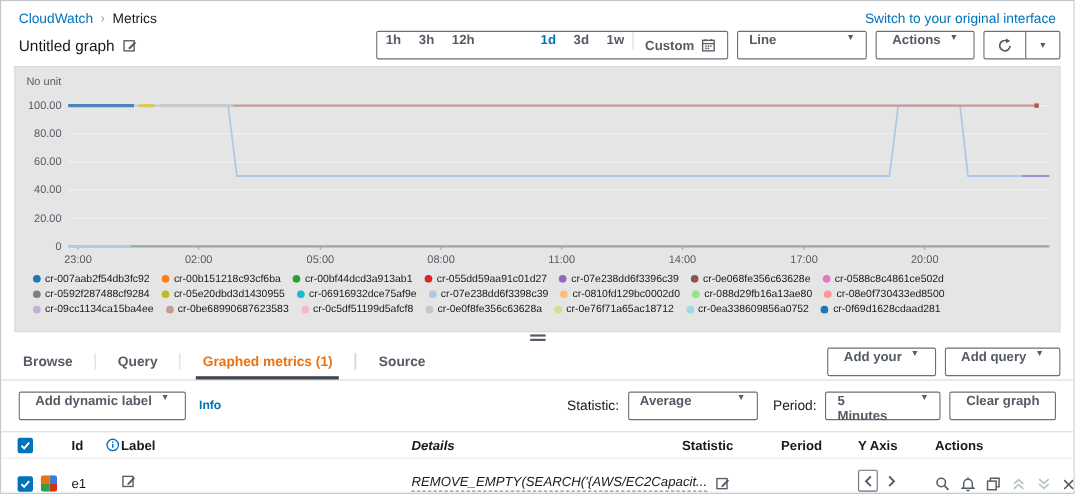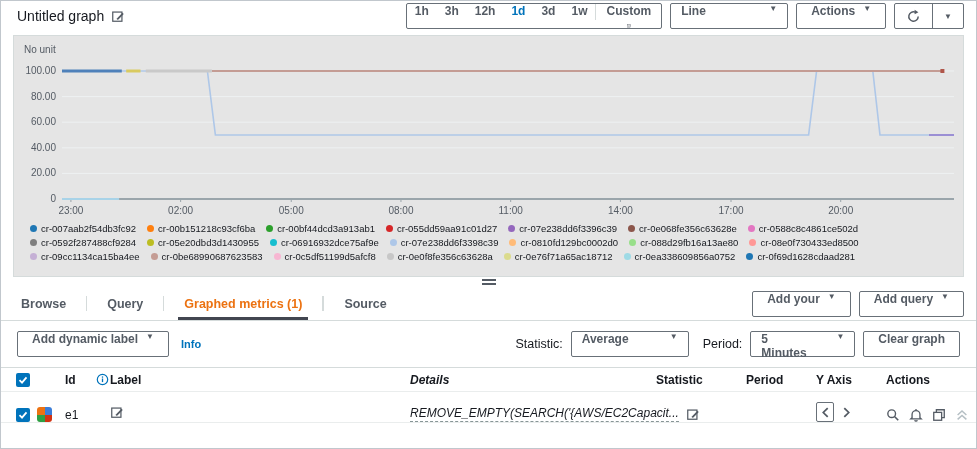--- a/index.html
+++ b/index.html
@@ -22,23 +22,23 @@
   .btn, .select, .range-group, .refresh-group {
     border:1px solid #687078; border-radius:2px; background:#fff; color:#545b64;
     font-size:12px; font-weight:700; height:26px; display:flex; 
   }
   .btn { padding:0 14px; gap:8px; cursor:pointer; }
   .select { padding:0 10px; gap:26px; justify-content:space-between; cursor:pointer; }
   .caret { font-size:8px; color:#545b64; }
 
   .range-group { padding:0; }
   .range-item { padding:0 8px; cursor:pointer; color:#545b64; }
-  .range-item.active { color:#0073bb; }
+  .range-item.active { color:#0073bb;margin-left:44px; }
   .range-div { width:1px; height:16px; background:#d5dbdb; }
-  .custom-seg { display:flex; align-items:center; gap:6px; padding:0 10px; cursor:pointer;flex-direction:column; }
+  .custom-seg { display:flex; align-items:center; gap:6px; padding:0 10px; cursor:pointer; }
 
   .refresh-group { padding:0; }
   .refresh-seg { padding:0 11px; height:100%; display:flex; align-items:center; cursor:pointer; }
   .refresh-div { width:1px; height:100%; background:#687078; }
 
   
   .chart-panel { margin:0 12px; border:1px solid #d5dbdb; background:#e5e5e5; height:242px; position:relative; }
   .nounit { position:absolute; left:10px; top:8px; font-size:10px; color:#545b64; }
   .chart-svg { position:absolute; left:0; top:18px; width:953px; height:170px; }
   .chart-svg text.tick { font-family:"Liberation Sans",sans-serif; font-size:10px; fill:#545b64; }
@@ -67,40 +67,48 @@
   .toolbar-right .lbl { margin-left:6px; }
 
   
   .mtable { border-top:1px solid #d5dbdb; }
   .trow { display:flex; align-items:center; }
   .thead { height:24px; font-weight:700; font-size:12px; color:#16191f; border-bottom:1px solid #eaeded; }
   .tbody-row { height:31px; font-size:12px; border-bottom:1px solid #eaeded;align-items:flex-end; }
   .col-cb { width:36px; padding-left:15px; flex:0 0 auto; }
   .col-swatch { width:28px; flex:0 0 auto; }
   .col-id { width:45px; flex:0 0 auto; display:flex; align-items:center; gap:20px; }
-  .col-label { width:300px; flex:0 0 auto; }
+  .col-label { width:264px; flex:0 0 auto; }
   .col-details { width:246px; flex:0 0 auto; display:flex; align-items:center; gap:7px;font-style:italic; }
   .col-stat { width:90px; flex:0 0 auto; }
   .col-period { width:70px; flex:0 0 auto; }
   .col-yaxis { width:70px; flex:0 0 auto; display:flex; align-items:center; gap:3px; }
   .col-actions { width:115px; flex:0 0 auto; display:flex; align-items:center; gap:9px; }
 
   .checkbox { width:14px; height:14px; border-radius:2px; background:#0073bb; display:flex; align-items:center; justify-content:center; cursor:pointer; }
   .swatch { width:15px; height:15px; border-radius:3px; overflow:hidden; display:grid; grid-template-columns:1fr 1fr; grid-template-rows:1fr 1fr; }
   .details-text { border-bottom:1px dashed #879596; padding-bottom:1px; white-space:nowrap; cursor:pointer; }
   .ybtn { width:18px; height:20px; display:flex; align-items:center; justify-content:center; cursor:pointer; }
   .ybtn.boxed { border:1px solid #687078; border-radius:2px; background:#fff; }
   .icon-btn { display:flex; align-items:center; justify-content:center; cursor:pointer; }
   .icon-btn.disabled { opacity:1; }
 </style>
 </head>
 <body>
 
 <div class="frame">
 
+  <div class="crumb-row">
+    <div class="crumbs">
+      <span class="crumb-link">CloudWatch</span>
+      <span class="crumb-sep">›</span>
+      <span class="crumb-current">Metrics</span>
+    </div>
+    <span class="switch-link">Switch to your original interface</span>
+  </div>
 
   <div class="title-row">
     <div class="graph-title">
       <span>Untitled graph</span>
       <span class="icon-btn">
         <svg width="14" height="14" viewBox="0 0 16 16">
             <rect x="2" y="3.5" width="10.5" height="10.5" fill="none" stroke="#545b64" stroke-width="1.4"></rect>
             <path d="M7 10.6 L13.1 4.2 L14.6 5.7 L8.5 12 L6.7 12.4 Z" fill="#545b64"></path>
           </svg>
       </span>

